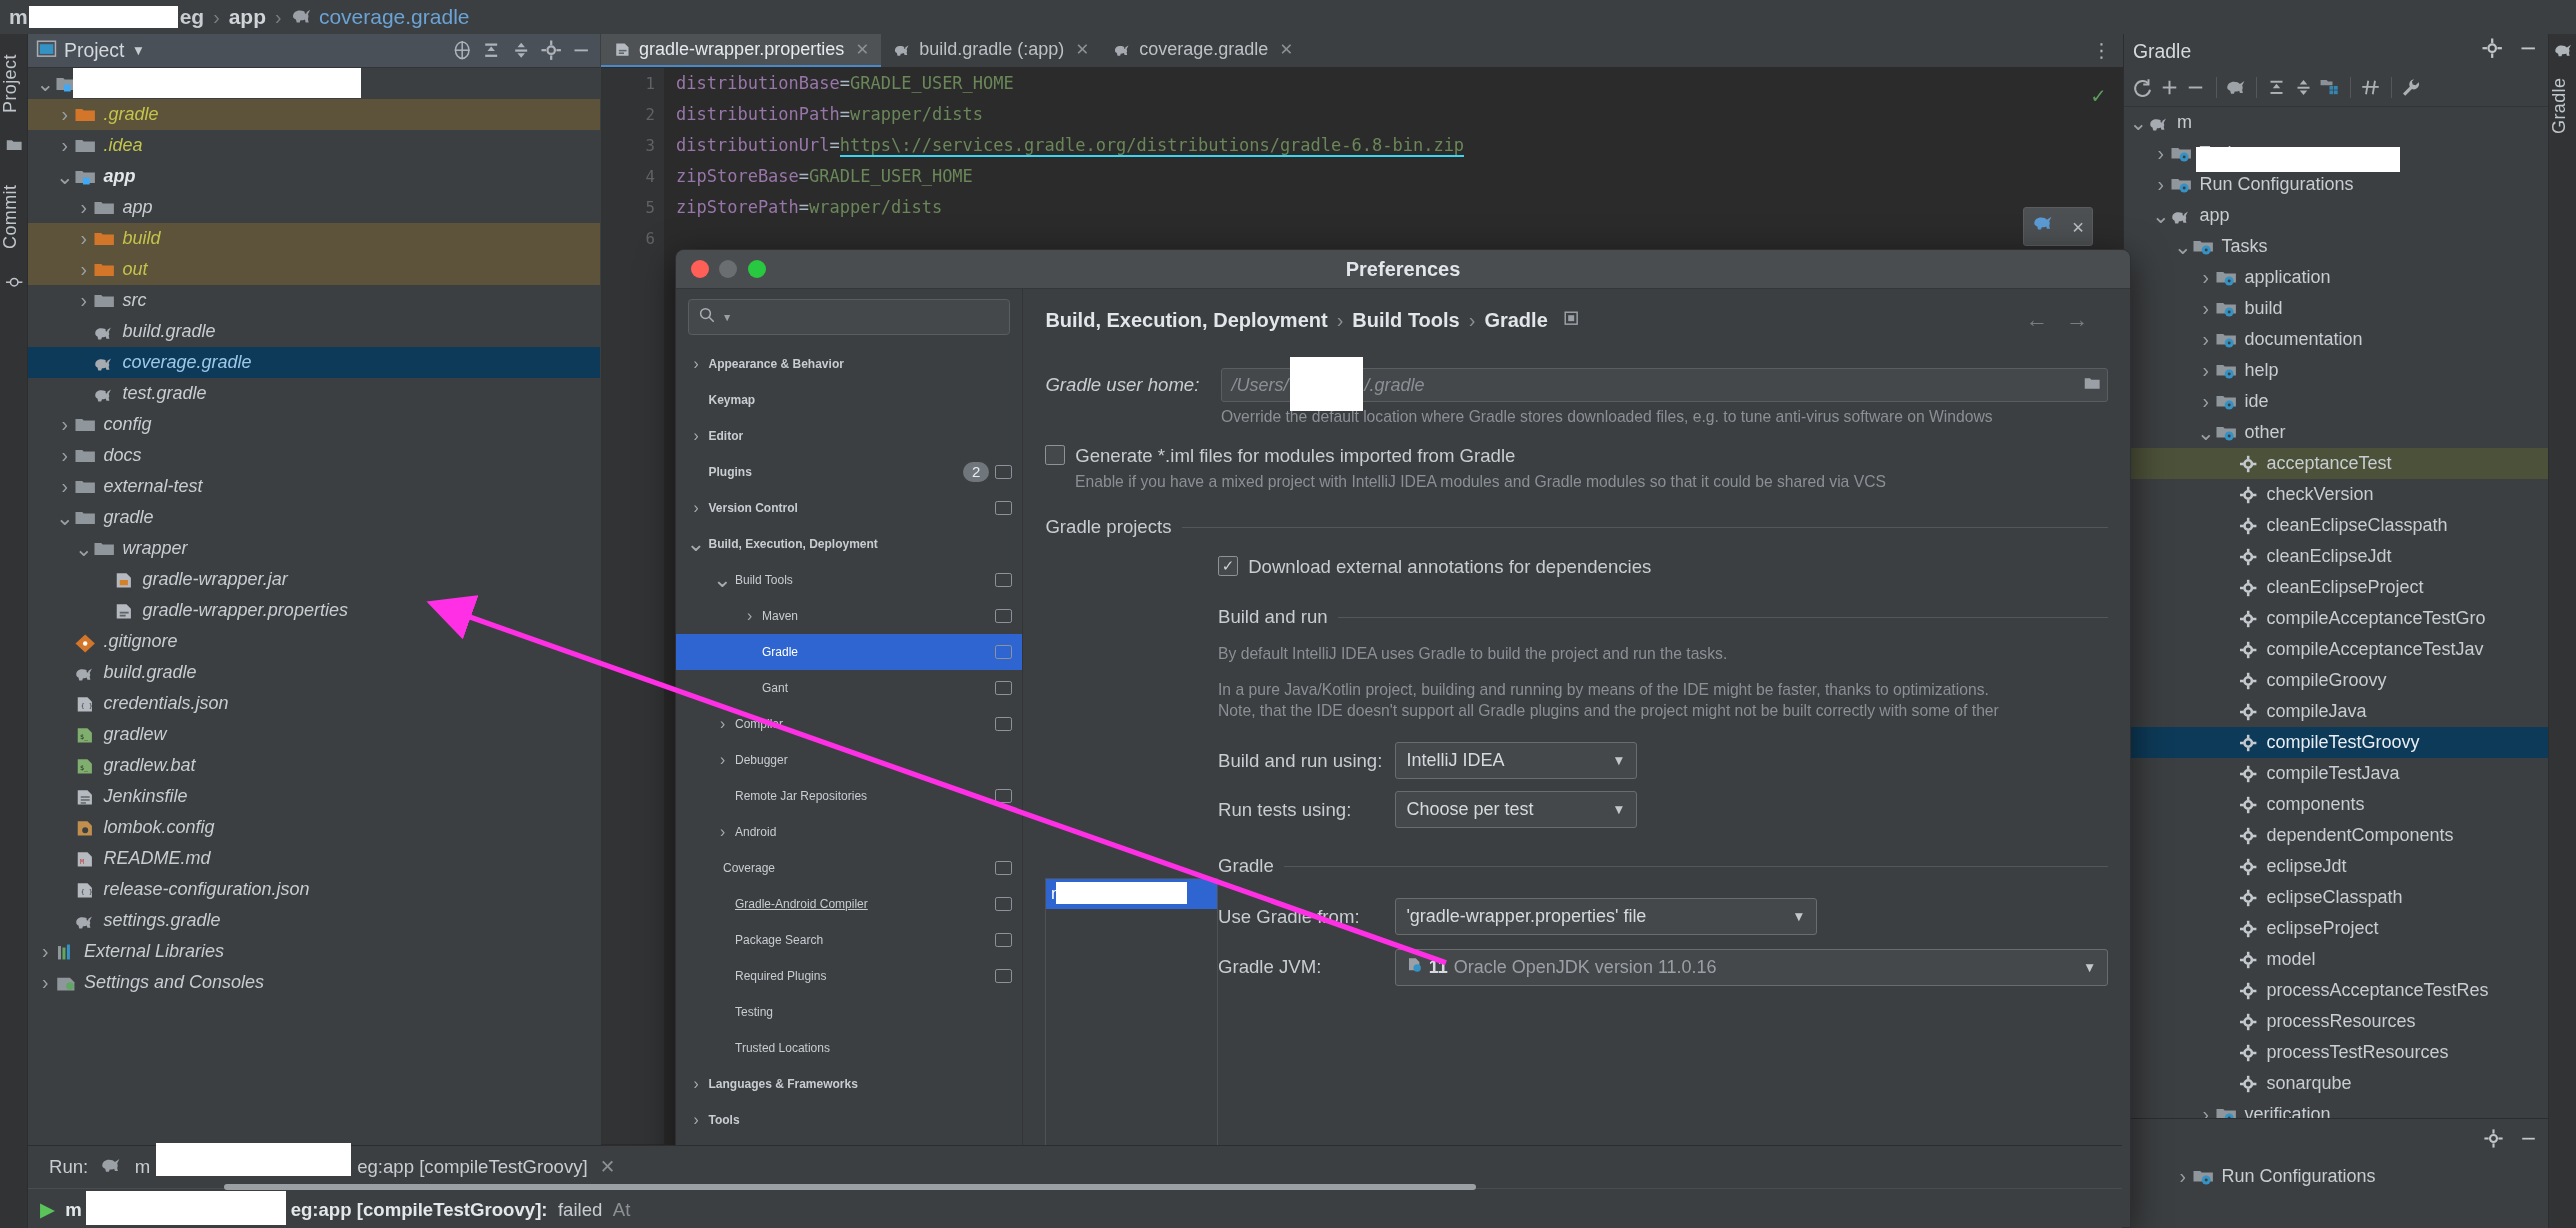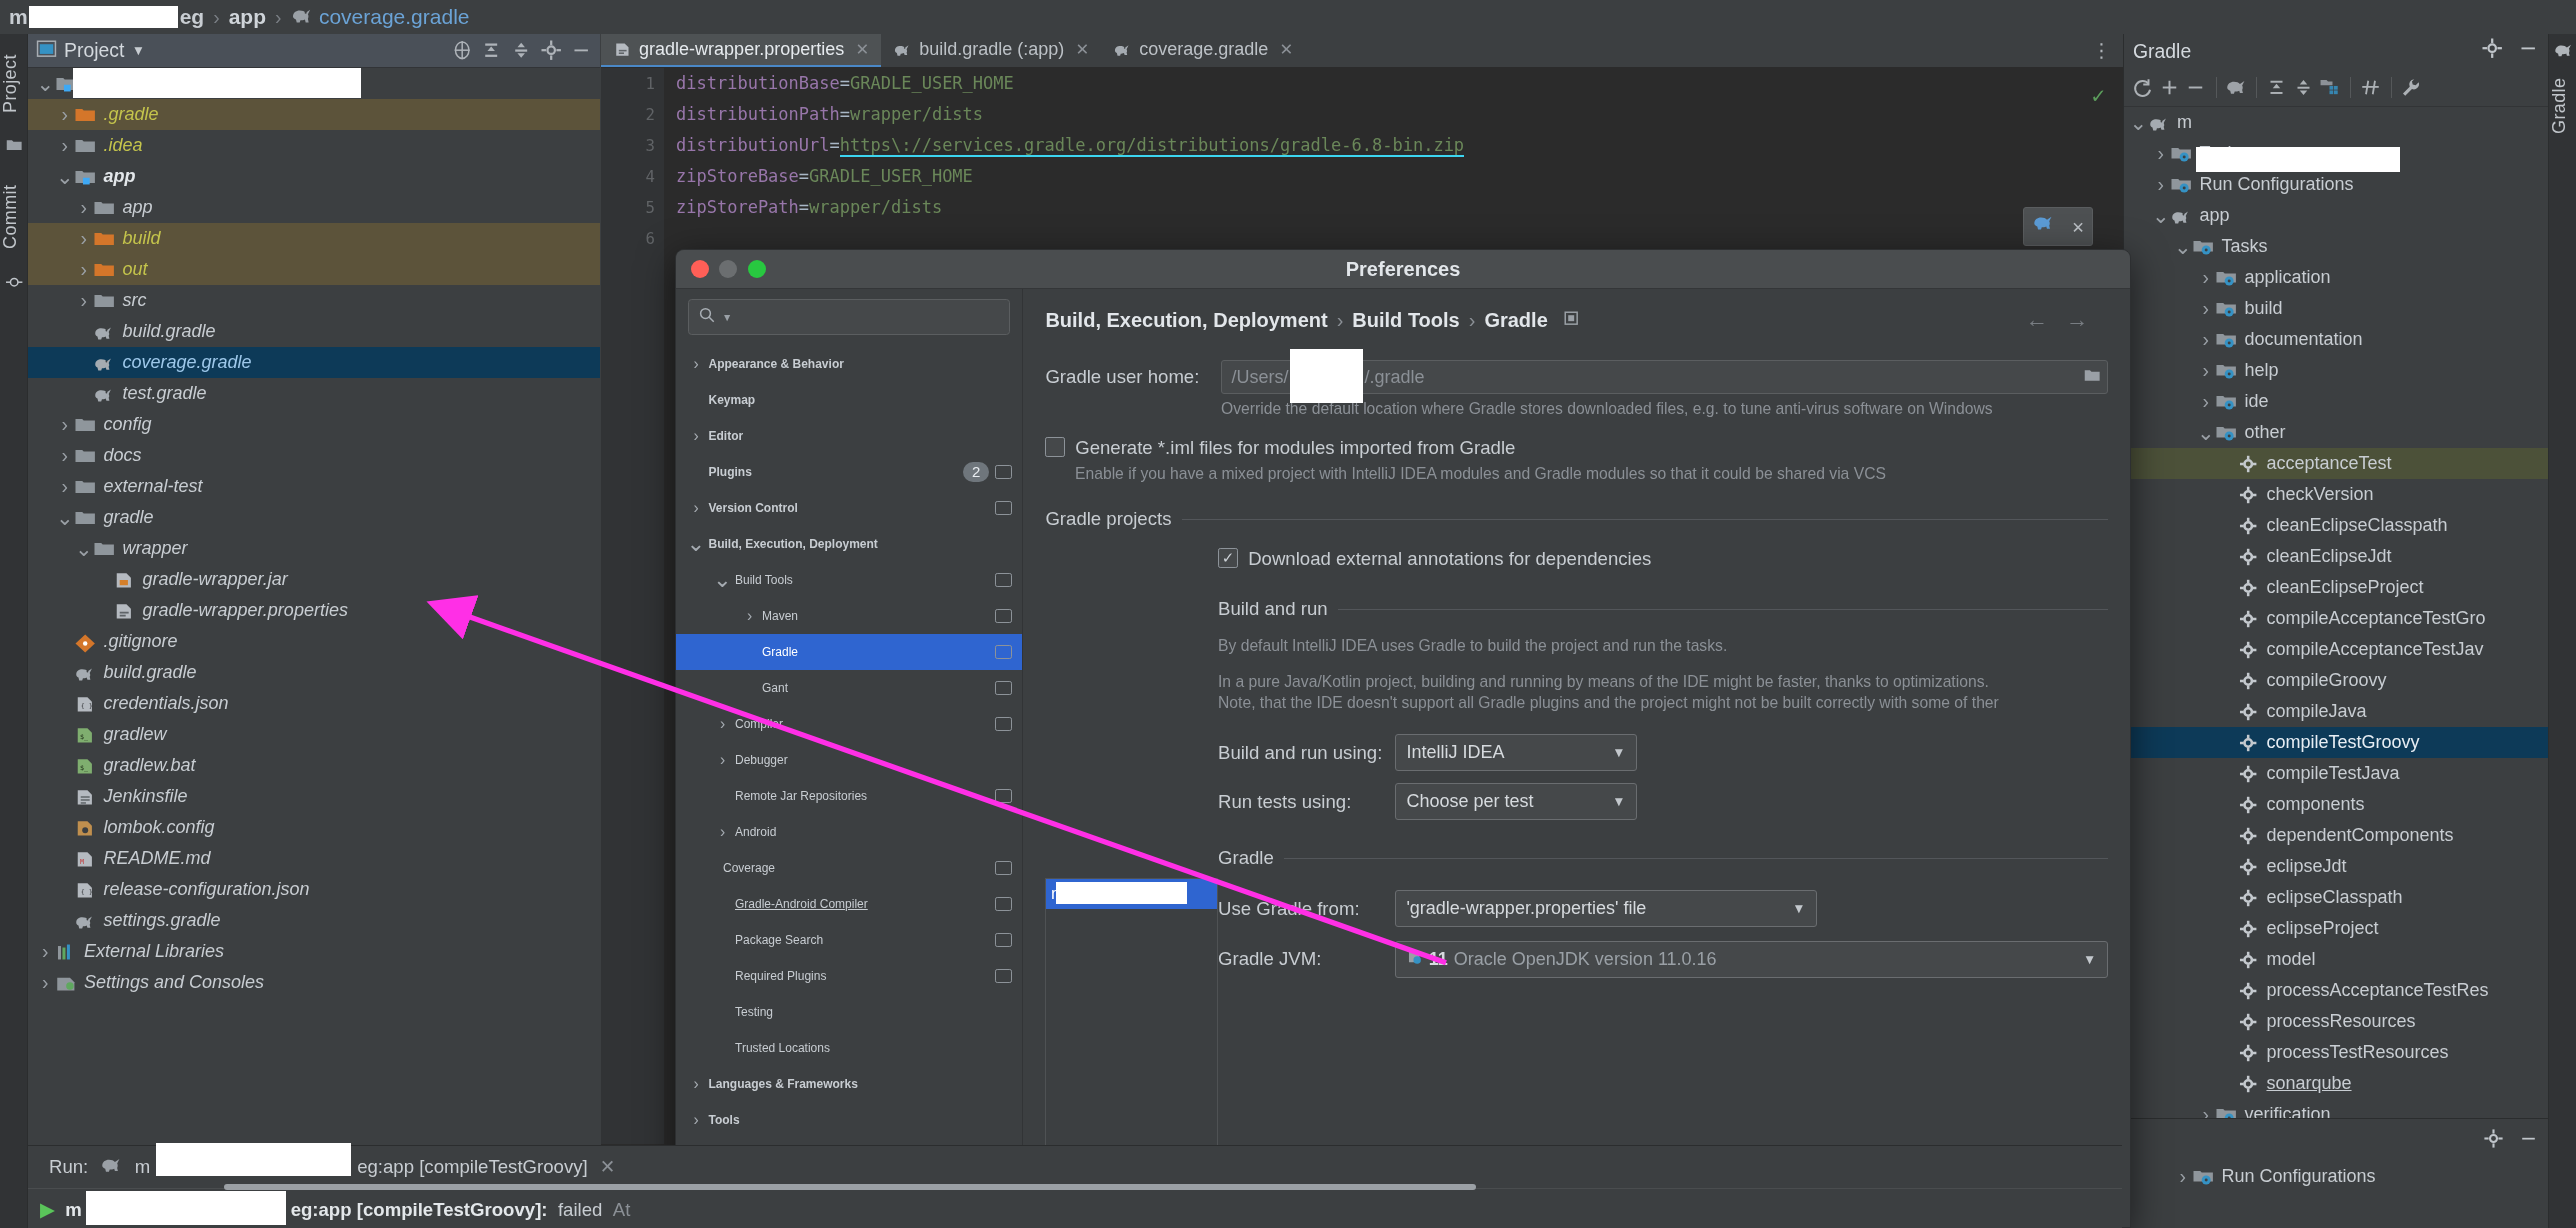--- a/index.html
+++ b/index.html
@@ -1052,21 +1052,21 @@
             <circle cx="15" cy="12" r="5" fill="none" stroke="#c4c9ce" stroke-width="3.4"></circle>
             <g fill="#c4c9ce">
               <rect x="13.3" y="1" width="3.4" height="5"></rect>
               <rect x="13.3" y="18" width="3.4" height="5"></rect>
               <rect x="4" y="10.3" width="5" height="3.4"></rect>
               <rect x="21" y="10.3" width="5" height="3.4"></rect>
             </g>
           </svg>
           <span>processTestResources</span>
         </div>
-        <div class="grow" style="padding-left: 94px; text-decoration: underline;">
+        <div class="grow" style="padding-left: 94px;">
           <span class="noarrow"></span>
           <svg width="22.4" height="18" viewBox="0 0 30 24" class="ficon">
             <circle cx="15" cy="12" r="5" fill="none" stroke="#c4c9ce" stroke-width="3.4"></circle>
             <g fill="#c4c9ce">
               <rect x="13.3" y="1" width="3.4" height="5"></rect>
               <rect x="13.3" y="18" width="3.4" height="5"></rect>
               <rect x="4" y="10.3" width="5" height="3.4"></rect>
               <rect x="21" y="10.3" width="5" height="3.4"></rect>
             </g>
           </svg>
@@ -1276,21 +1276,21 @@
                 <rect x="7" y="7" width="8" height="8" fill="#9aa0a6"></rect>
               </svg>
           </span>
           <span class="bc-nav">
             <span>←</span>
             <span>→</span>
           </span>
         </div>
 
 
-        <div class="frow" style="margin-top:27px;">
+        <div class="frow" style="margin-top:35px;font-style:italic;">
           <span class="flabel" style="width:176px;">Gradle user home:</span>
           <span class="field" style="flex:1;position:relative;">
             <span>/Users/</span>
             <span class="redact" style="width:73px;height:54px;margin:0 1.5px;position:relative;top:-1.5px;"></span>
             <span>/.gradle</span>
             <span style="position:absolute;right:6px;">
               <svg width="16.4" height="15" viewBox="0 0 22 20">
                   <path d="M1 3h7l2 2h11v12H1z" fill="#9aa0a6"></path>
                 </svg>
             </span>

